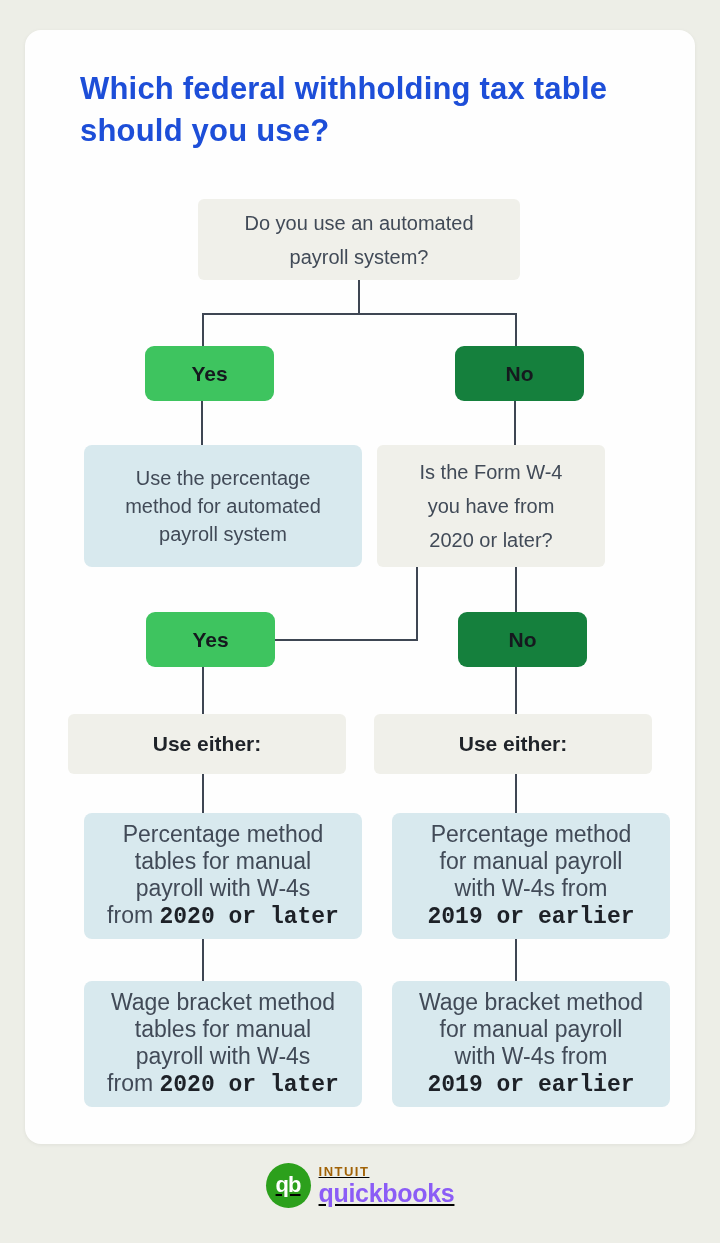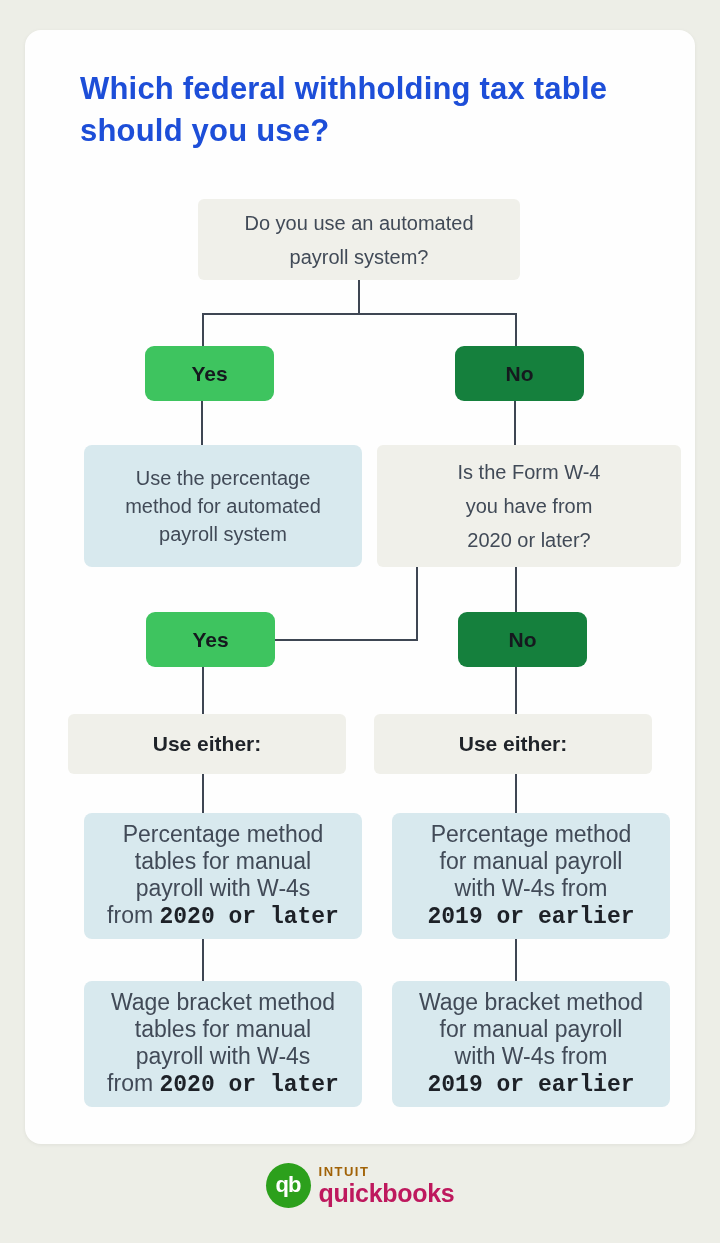--- a/index.html
+++ b/index.html
@@ -58,21 +58,21 @@
     font-size: 21px;
     font-weight: 700;
     color: #15191e;
   }
   .green  { background: #3ec45f; }
   .orange { background: #15803d; }
   .q1      { left: 198px; top: 199px; width: 322px; height: 81px; }
   .yes1    { left: 145px; top: 346px; }
   .no1     { left: 455px; top: 346px; }
   .autores { left: 66px;  top: 445px; width: 278px; height: 122px; }
-  .q2      { left: 377px; top: 445px; width: 304px; height: 122px; }
+  .q2      { left: 377px; top: 445px; width: 228px; height: 122px; }
   .yes2    { left: 146px; top: 612px; }
   .no2     { left: 458px; top: 612px; }
   .useL    { left: 68px;  top: 714px; width: 278px; height: 60px; }
   .useR    { left: 374px; top: 714px; width: 278px; height: 60px; }
   .use-either { font-weight: 700; color: #1f2329; font-size: 21px; }
   .resbox  { font-size: 23px; line-height: 27px; }
   .pctL    { left: 66px;  top: 813px; width: 278px; height: 126px; }
   .pctR    { left: 374px; top: 813px; width: 278px; height: 126px; }
   .wageL   { left: 66px;  top: 981px; width: 278px; height: 126px; }
   .wageR   { left: 374px; top: 981px; width: 278px; height: 126px; }
@@ -96,20 +96,21 @@
   .c14 { left: 202px; top: 938px; height: 44px; }
   .c15 { left: 515px; top: 938px; height: 44px; }
   .footer {
     position: absolute;
     left: 0; top: 1163px;
     width: 720px;
     display: flex;
     align-items: center;
     justify-content: center;
     gap: 8px;
+    text-decoration: underline;
   }
   .qb-circle {
     width: 45px; height: 45px;
     border-radius: 50%;
     background: #2ca01c;
     display: flex;
     align-items: center;
     justify-content: center;
     color: #ffffff;
     font-size: 22px;
@@ -122,21 +123,21 @@
     font-size: 13px;
     font-weight: 700;
     letter-spacing: 1.5px;
     color: #a16207;
     margin-bottom: 3px;
   }
   .quickbooks {
     font-size: 25px;
     font-weight: 700;
     letter-spacing: -0.3px;
-    color: #be185d;
+    color: #8b5cf6;
   }
 </style>
 </head>
 <body>
 
 <div class="canvas">
 
   <div class="card"></div>
 
   <h1 class="title">

